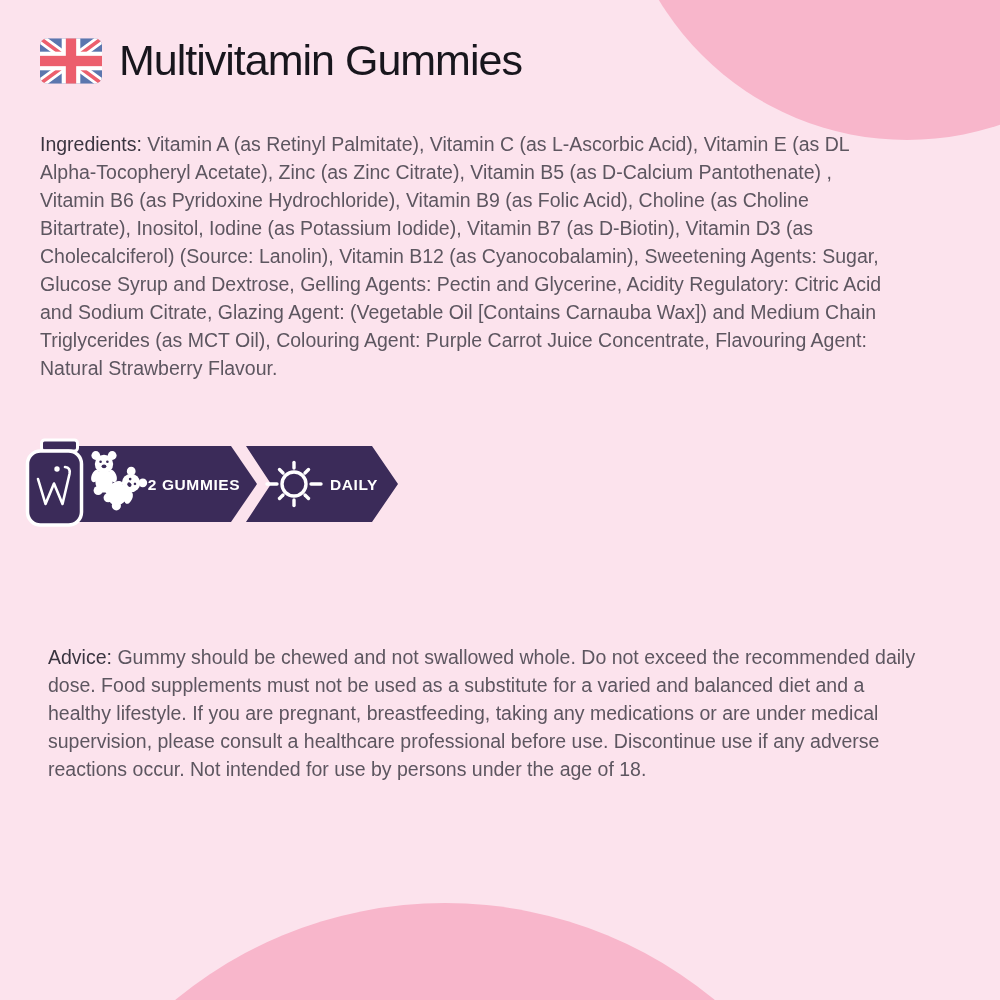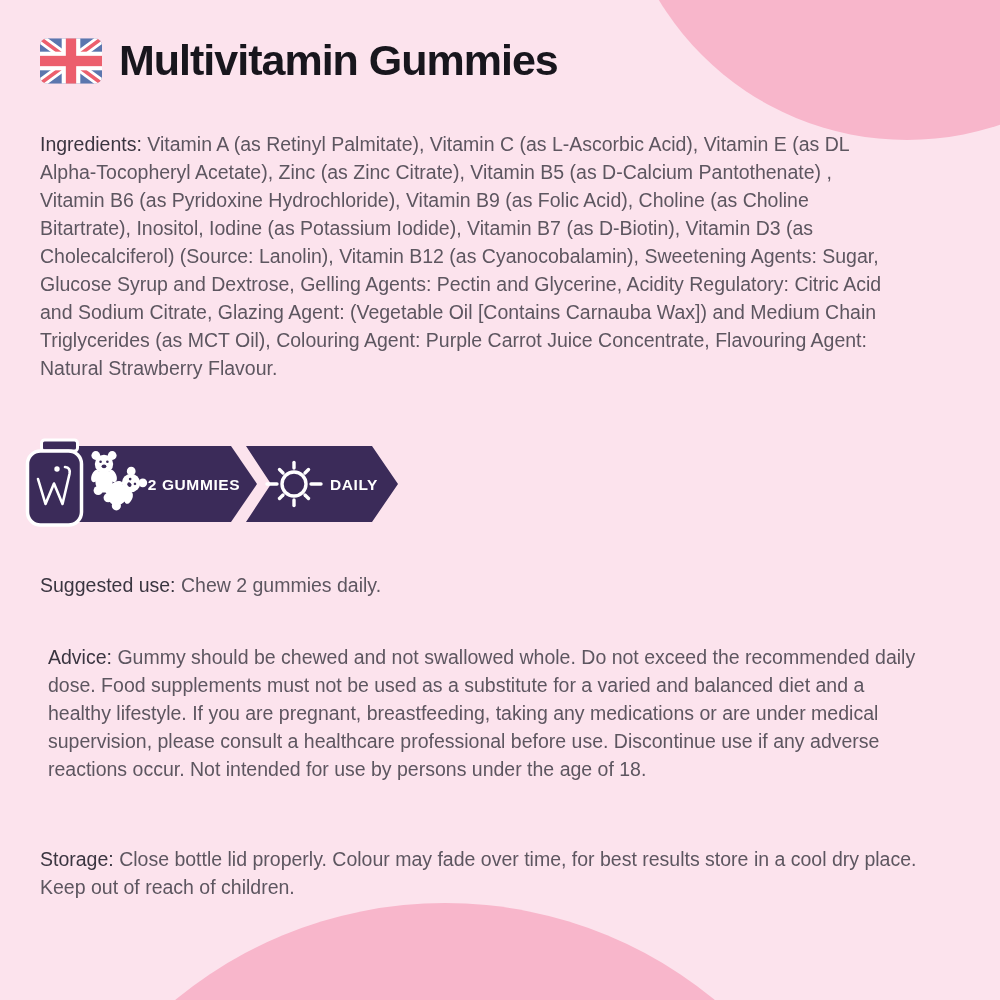--- a/index.html
+++ b/index.html
@@ -7,21 +7,21 @@
     position:relative;width:1000px;height:1000px;overflow:hidden;
     background:var(--bg,#fce3ed);
     font-family:"Liberation Sans",sans-serif;
   }
   .deco{position:absolute;border-radius:50%;background:var(--circle,#f8b6cb)}
   .deco.tr{width:580px;height:580px;left:617px;top:-440px}
   .deco.bm{width:848px;height:848px;left:21px;top:903px}
   .header{position:absolute;left:40px;top:36px;display:flex;align-items:center;gap:17px}
   .flag{width:62px;height:46px;display:block;flex:0 0 auto}
   h1{
-    margin:0;font-size:43px;font-weight:700;letter-spacing:-1px;
+    margin:0;font-size:43px;font-weight:400;letter-spacing:-1px;
     color:var(--title,#18161d);white-space:nowrap;
   }
   .para{
     position:absolute;margin:0;font-size:19.5px;line-height:28px;
     color:var(--body,#5d5660);
   }
   .para b{font-weight:400;color:var(--label,#3a3540)}
   #ingredients{left:40px;top:130px;width:860px}
   #banner{position:absolute;left:24px;top:438px;width:392px;height:92px}
   #suggested{left:40px;top:571px;width:880px}
@@ -116,19 +116,17 @@
 
       <g>
         <rect x="17.5" y="2" width="36" height="11" rx="3" fill="#3b2b59" stroke="#ffffff" stroke-width="3"></rect>
         <rect x="3.5" y="13" width="54" height="74" rx="13" fill="#3b2b59" stroke="#ffffff" stroke-width="3.5"></rect>
         <path d="M14 41 L21.5 66 L30 45.5 L38.5 66 L45.5 36 Q46.8 29.5 41 29" fill="none" stroke="#ffffff" stroke-width="2.6" stroke-linecap="round" stroke-linejoin="round"></path>
         <circle cx="33" cy="31" r="2.7" fill="#ffffff"></circle>
       </g>
     </svg>
   </div>
 
-  <p class="para" id="suggested"><b>Suggested use:</b> <span>Chew 2 gummies daily.</span></p>
 
   <p class="para" id="advice"><b>Advice:</b> <span>Gummy should be chewed and not swallowed whole.  Do not exceed the recommended daily dose. Food supplements must not be used as a substitute for a varied and balanced diet and a healthy lifestyle. If you are pregnant, breastfeeding, taking any medications or are under medical supervision, please consult a healthcare professional before use. Discontinue use if any adverse reactions occur. Not intended for use by persons under the age of 18.</span></p>
 
-  <p class="para" id="storage"><b>Storage:</b> <span>Close bottle lid properly. Colour may fade over time, for best results store in a cool dry place. Keep out of reach of children.</span></p>
 
 </div>
 
 </body></html>

